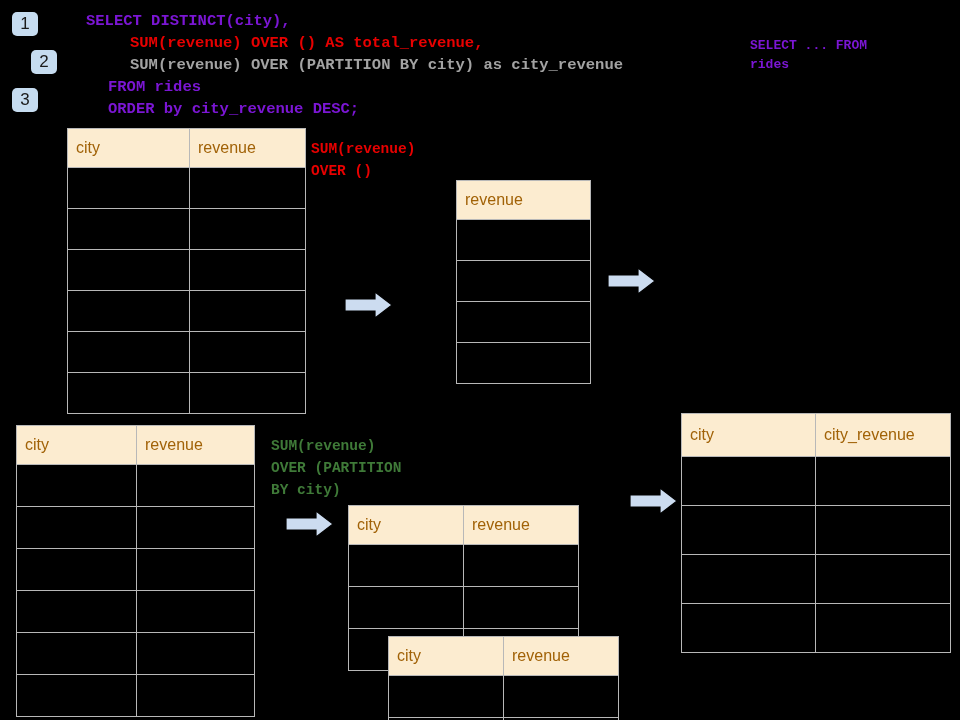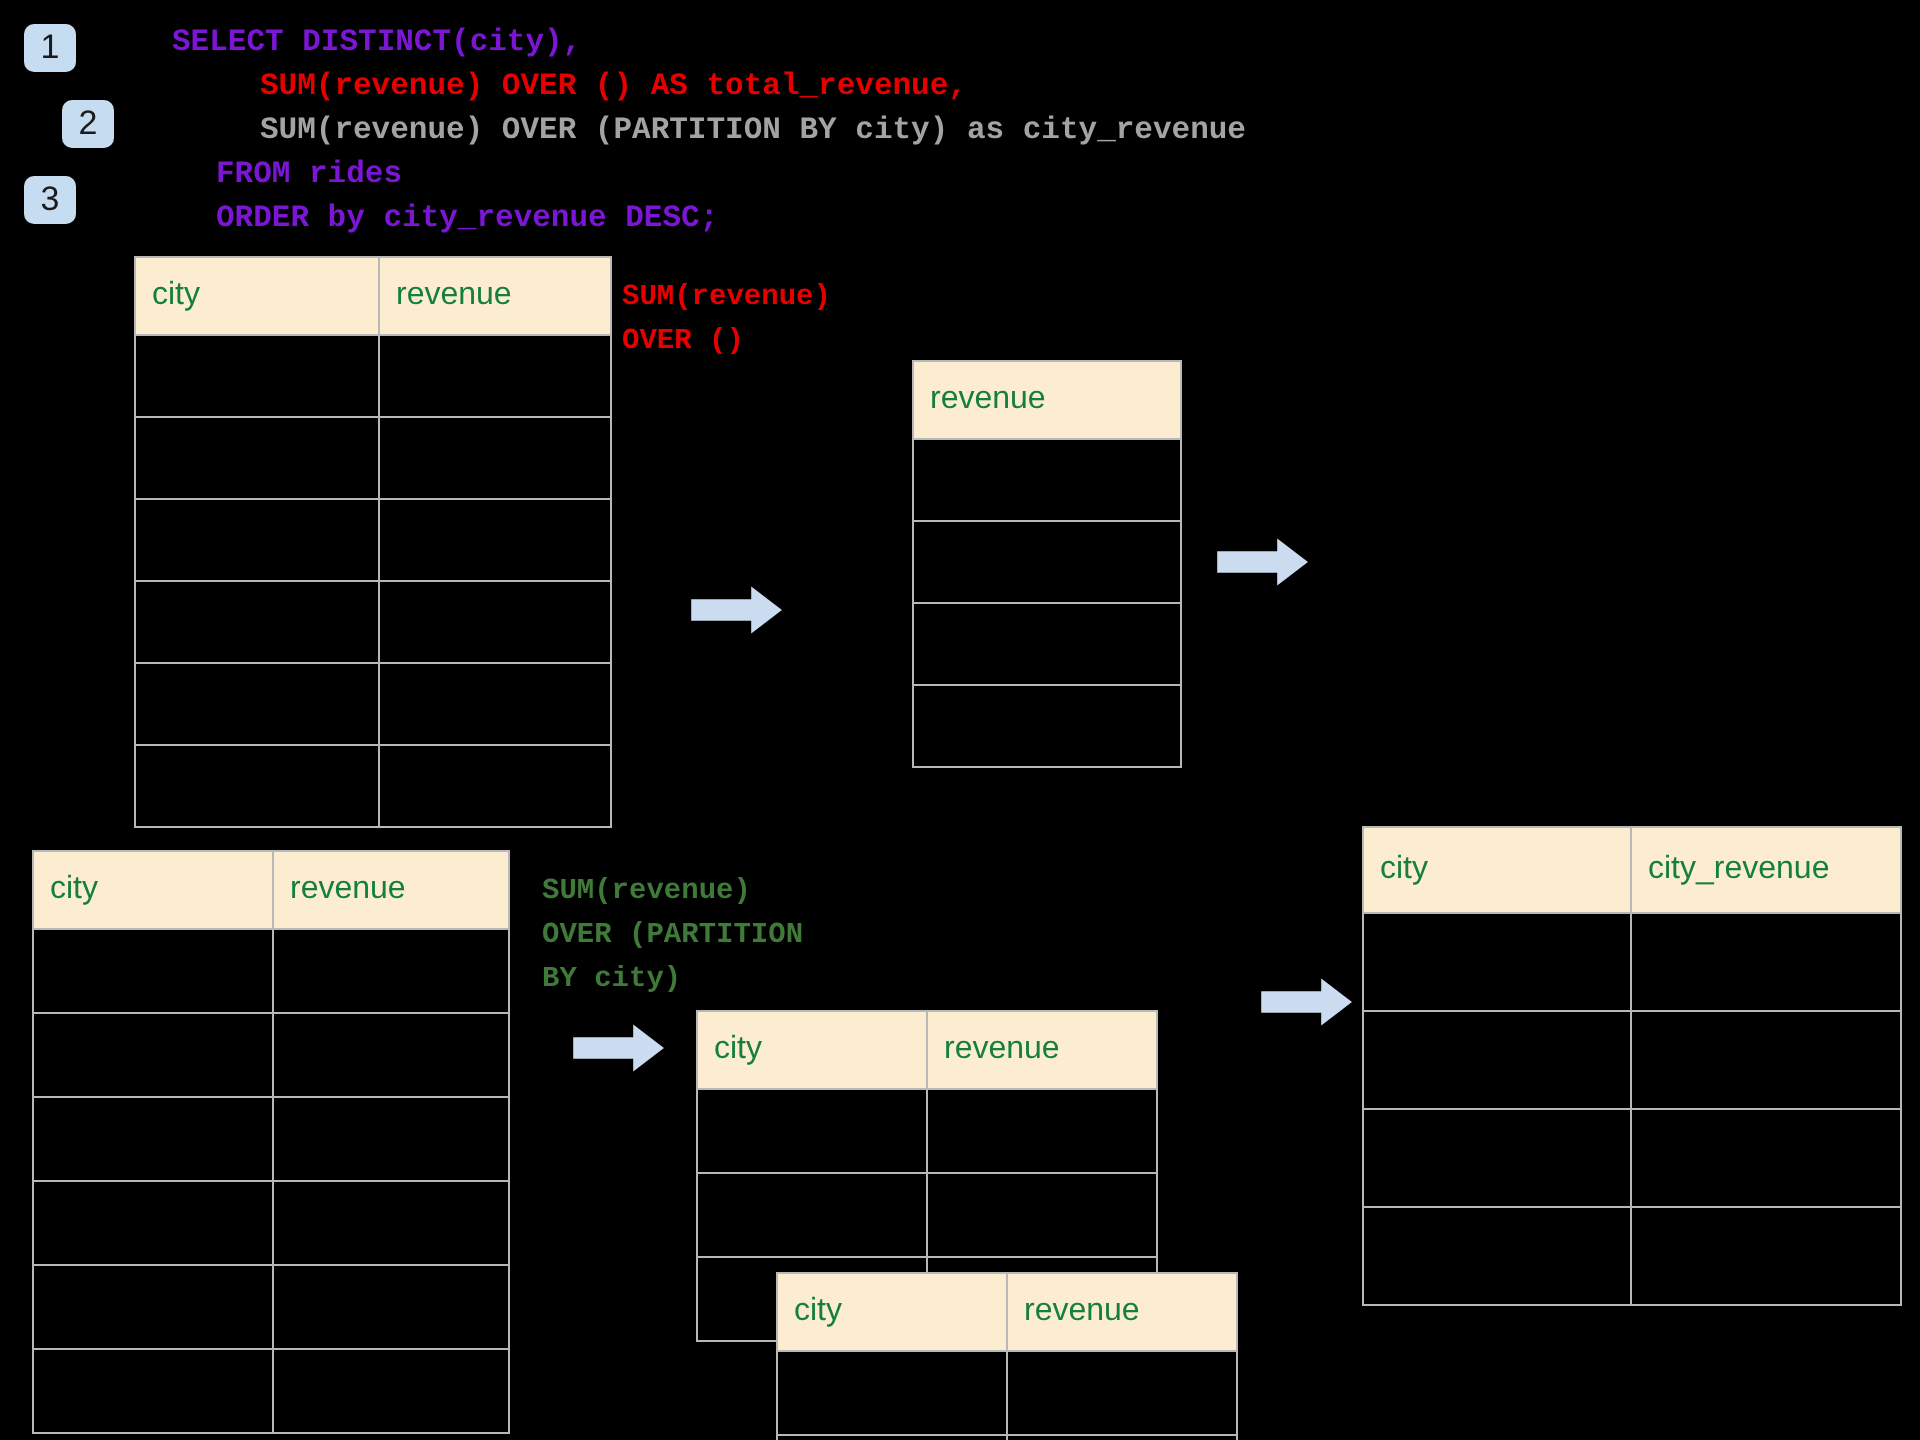--- a/index.html
+++ b/index.html
@@ -67,21 +67,21 @@
     table-layout: fixed;
     background: #000000;
   }
   .tbl th, .tbl td {
     border: 1px solid #b8b8b8;
     padding: 0;
     margin: 0;
   }
   .tbl th {
     background: #fcecd0;
-    color: #15803d;
+    color: #a16207;
     font-family: "Liberation Sans", sans-serif;
     font-size: 16px;
     font-weight: normal;
     text-align: left;
     padding-left: 8px;
     vertical-align: middle;
   }
   .tbl td {
     background: #000000;
   }
@@ -97,20 +97,22 @@
 <div id="canvas">
 
   <div id="badges-layer">
       <div class="badge" style="left: 12px; top: 12px;">1</div>
       <div class="badge" style="left: 31px; top: 50px;">2</div>
       <div class="badge" style="left: 12px; top: 88px;">3</div>
     </div>
 
   <div id="query-layer" class="code code-main" style="left:86px; top:10px;"><div class="c-purple" style="padding-left: 0px;">SELECT DISTINCT(city),</div><div class="c-red" style="padding-left: 44px;">SUM(revenue) OVER () AS total_revenue,</div><div class="c-green" style="padding-left: 44px;">SUM(revenue) OVER (PARTITION BY city) as city_revenue</div><div class="c-purple" style="padding-left: 22px;">FROM rides</div><div class="c-purple" style="padding-left: 22px;">ORDER by city_revenue DESC;</div></div>
 
+  <div id="side-note" class="code code-small c-purple" style="left:750px; top:36px;">SELECT ... FROM
+rides</div>
 
   <div id="ann-over-empty" class="label" style="left:311px; top:138px; color:#e80000;">SUM(revenue)
 OVER ()</div>
 
   <div id="ann-over-partition" class="label" style="left:271px; top:435px; color:#3f7a38;">SUM(revenue)
 OVER (PARTITION
 BY city)</div>
 
   <div id="tables-layer">
       <table class="tbl" style="left: 67px; top: 128px; width: 238px;">

